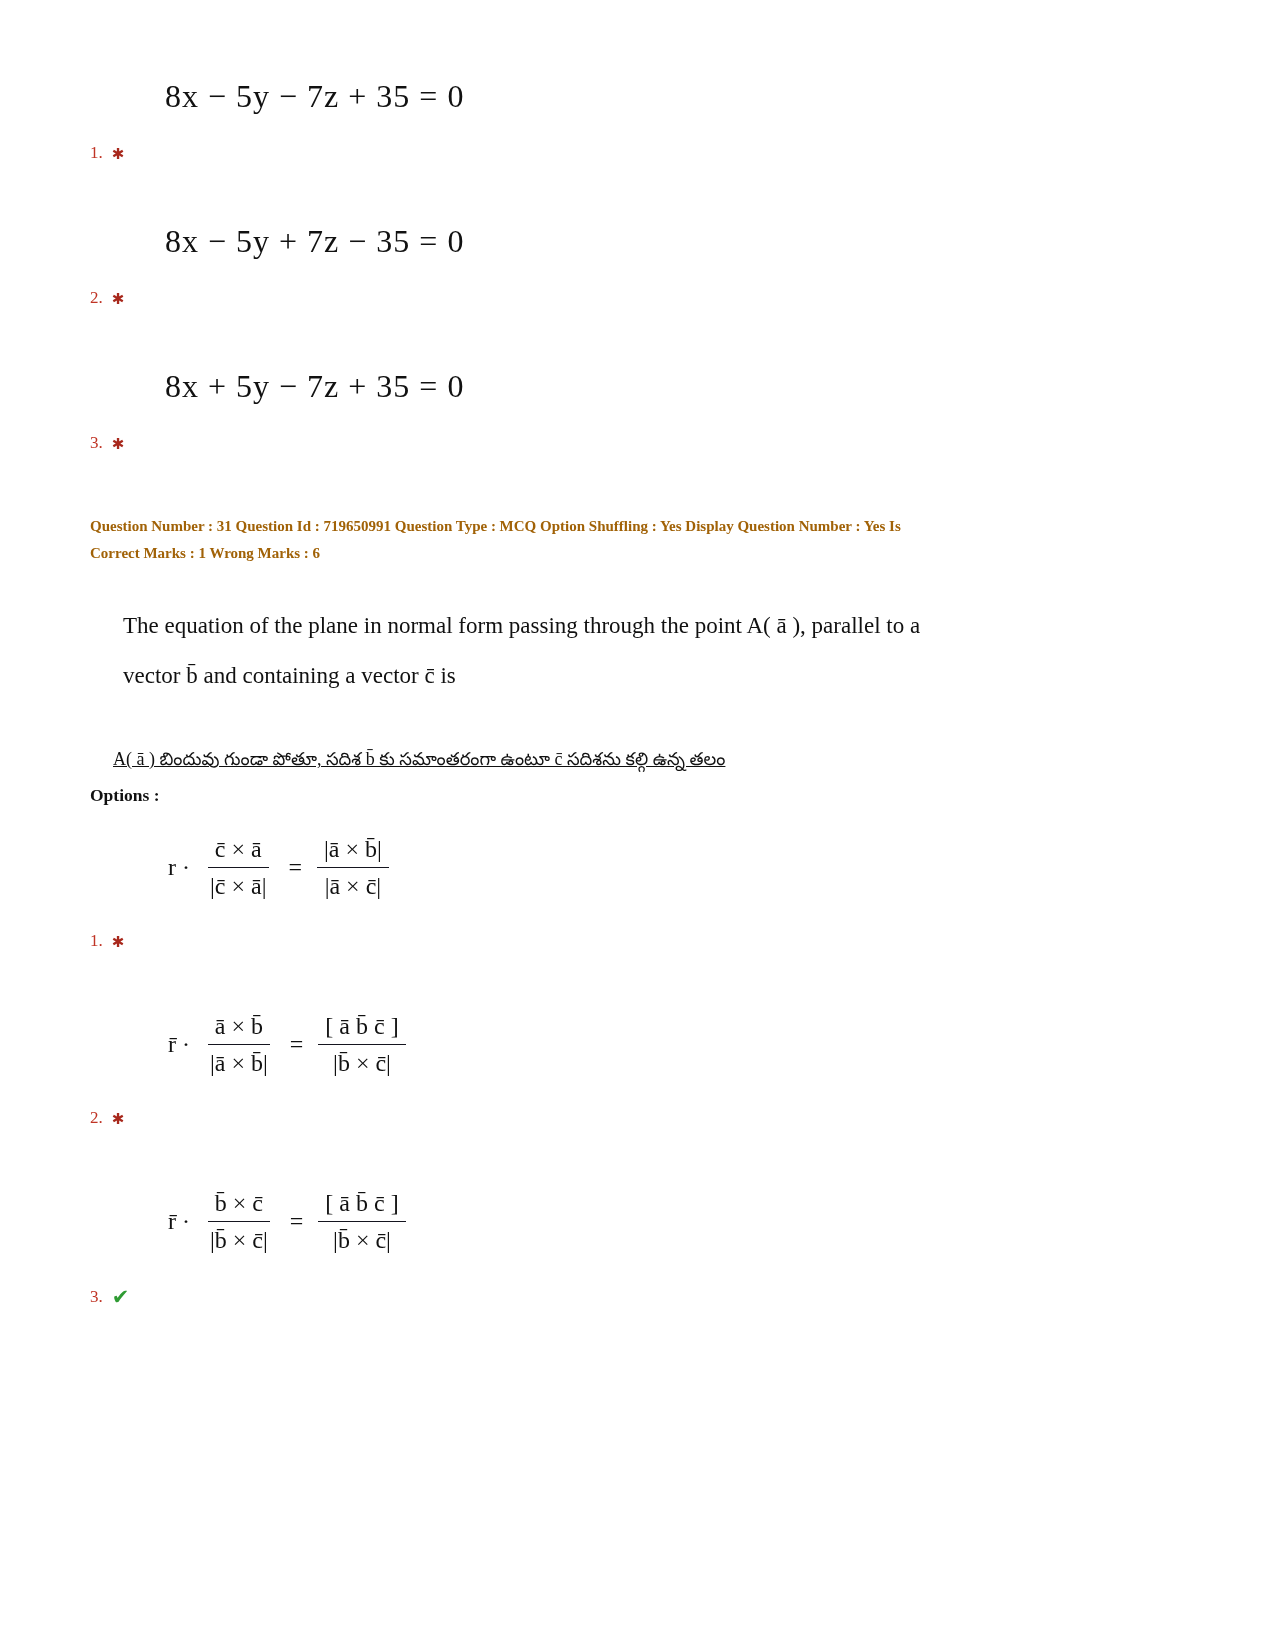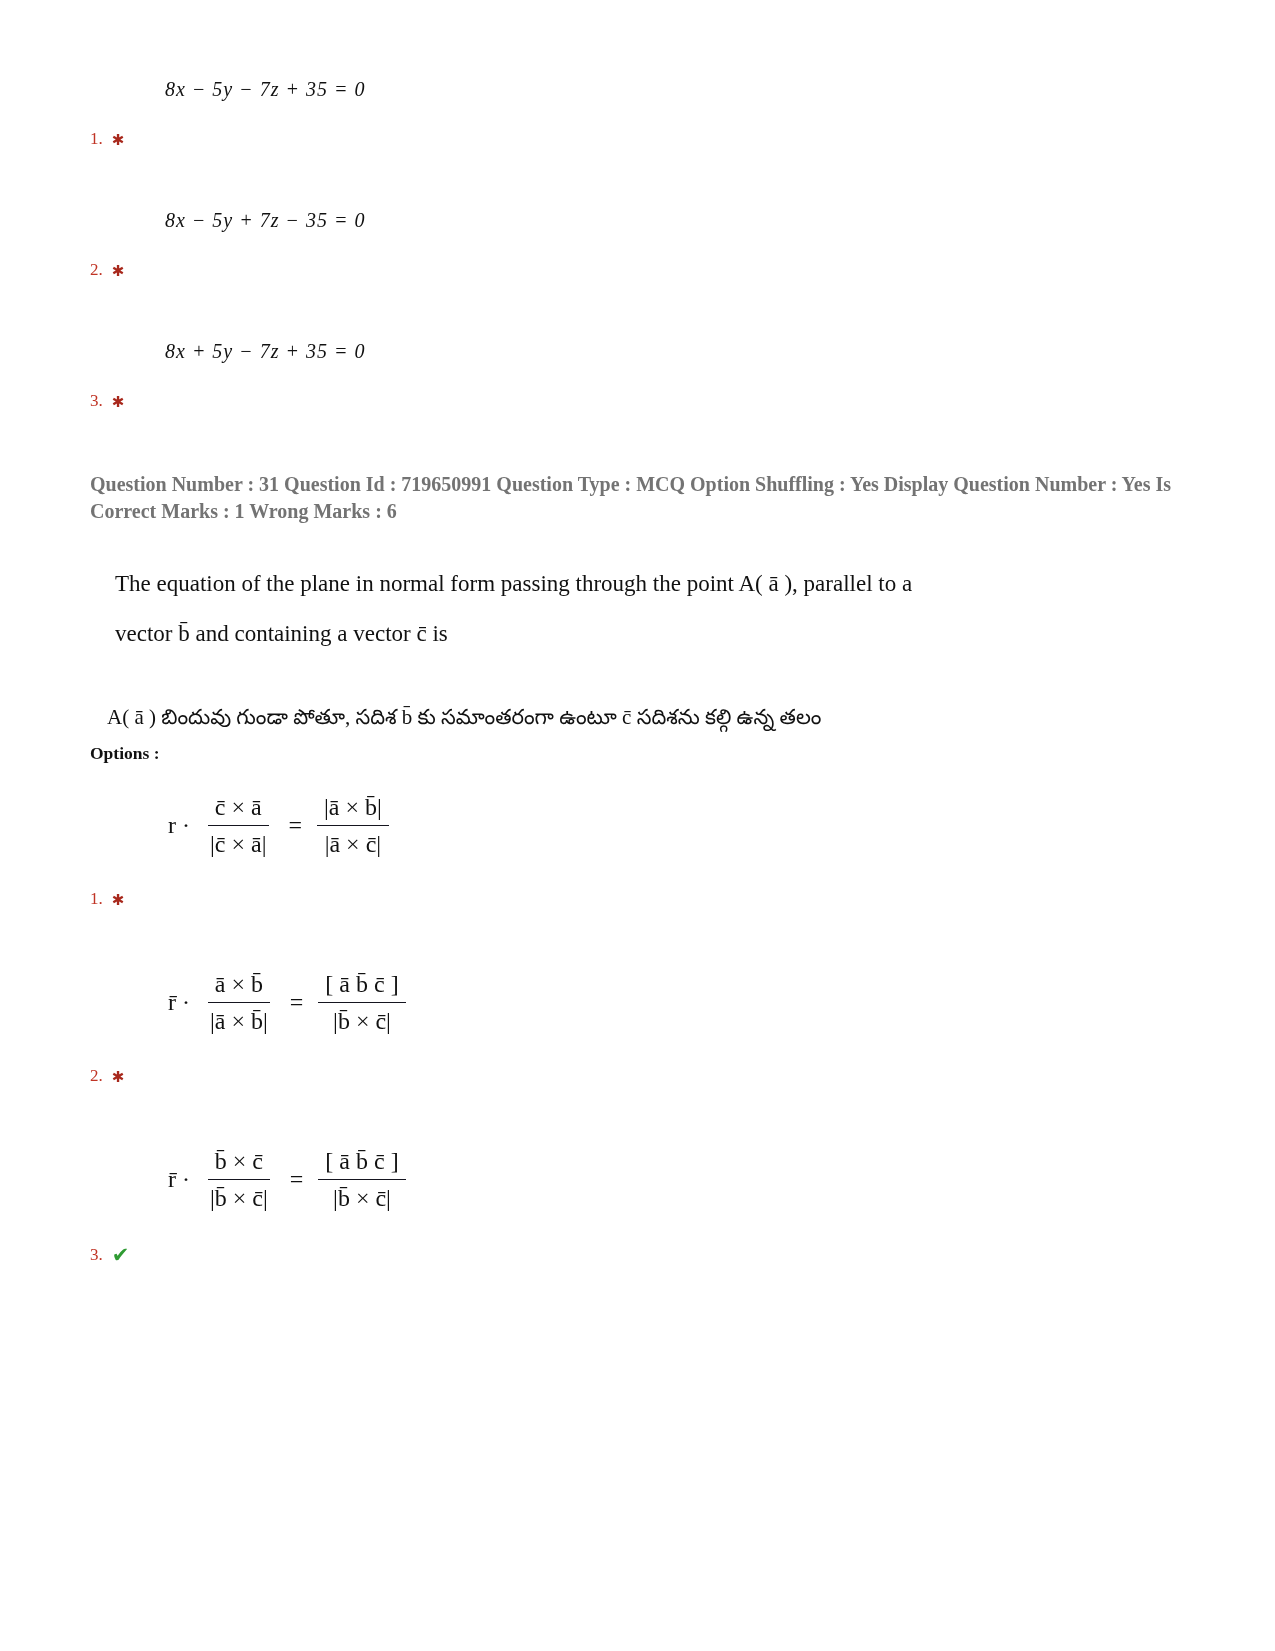--- a/index.html
+++ b/index.html
@@ -10,55 +10,55 @@
     background: #ffffff;
     color: #111111;
     font-family: "Liberation Serif", serif;
   }
   .page { padding: 78px 50px 60px 90px; }
 
   
   .opt-block { margin-bottom: 60px; }
   .formula {
     margin-left: 75px;
-    font-size: 20px;
-    font-style: italic;
+    font-size: 32px;
     letter-spacing: 1px;
     white-space: nowrap;
   }
   .opt-line { margin-top: 28px; font-size: 17px; }
   .opt-num { color: #c03425; margin-right: 9px; }
   .mark { vertical-align: middle; }
   .mark.wrong  { color: #a8281c; font-size: 15px; }
   .mark.correct{ color: #2f9b33; font-size: 21px; }
 
   
   .meta {
     margin-top: 44px;
     font-weight: bold;
-    font-size: 20px;
+    font-size: 15px;
     line-height: 27px;
-    color: #737373;
+    color: #a16207;
   }
   .meta-line { white-space: nowrap; }
 
   
   .qbody { margin-top: 34px; }
   .en-line {
-    margin-left: 25px;
+    margin-left: 33px;
     font-size: 23px;
     line-height: 50px;
     white-space: nowrap;
   }
   .te-block { margin-top: 32px; }
   .te-line {
-    margin-left: 17px;
-    font-size: 21px;
+    margin-left: 23px;
+    font-size: 18px;
     line-height: 52px;
     white-space: nowrap;
+    text-decoration: underline;
   }
   .options-label {
     font-weight: bold;
     font-size: 17.5px;
   }
 
   
   .math-options { margin-top: 26px; }
   .math-block { margin-bottom: 58px; }
   .math-display {

